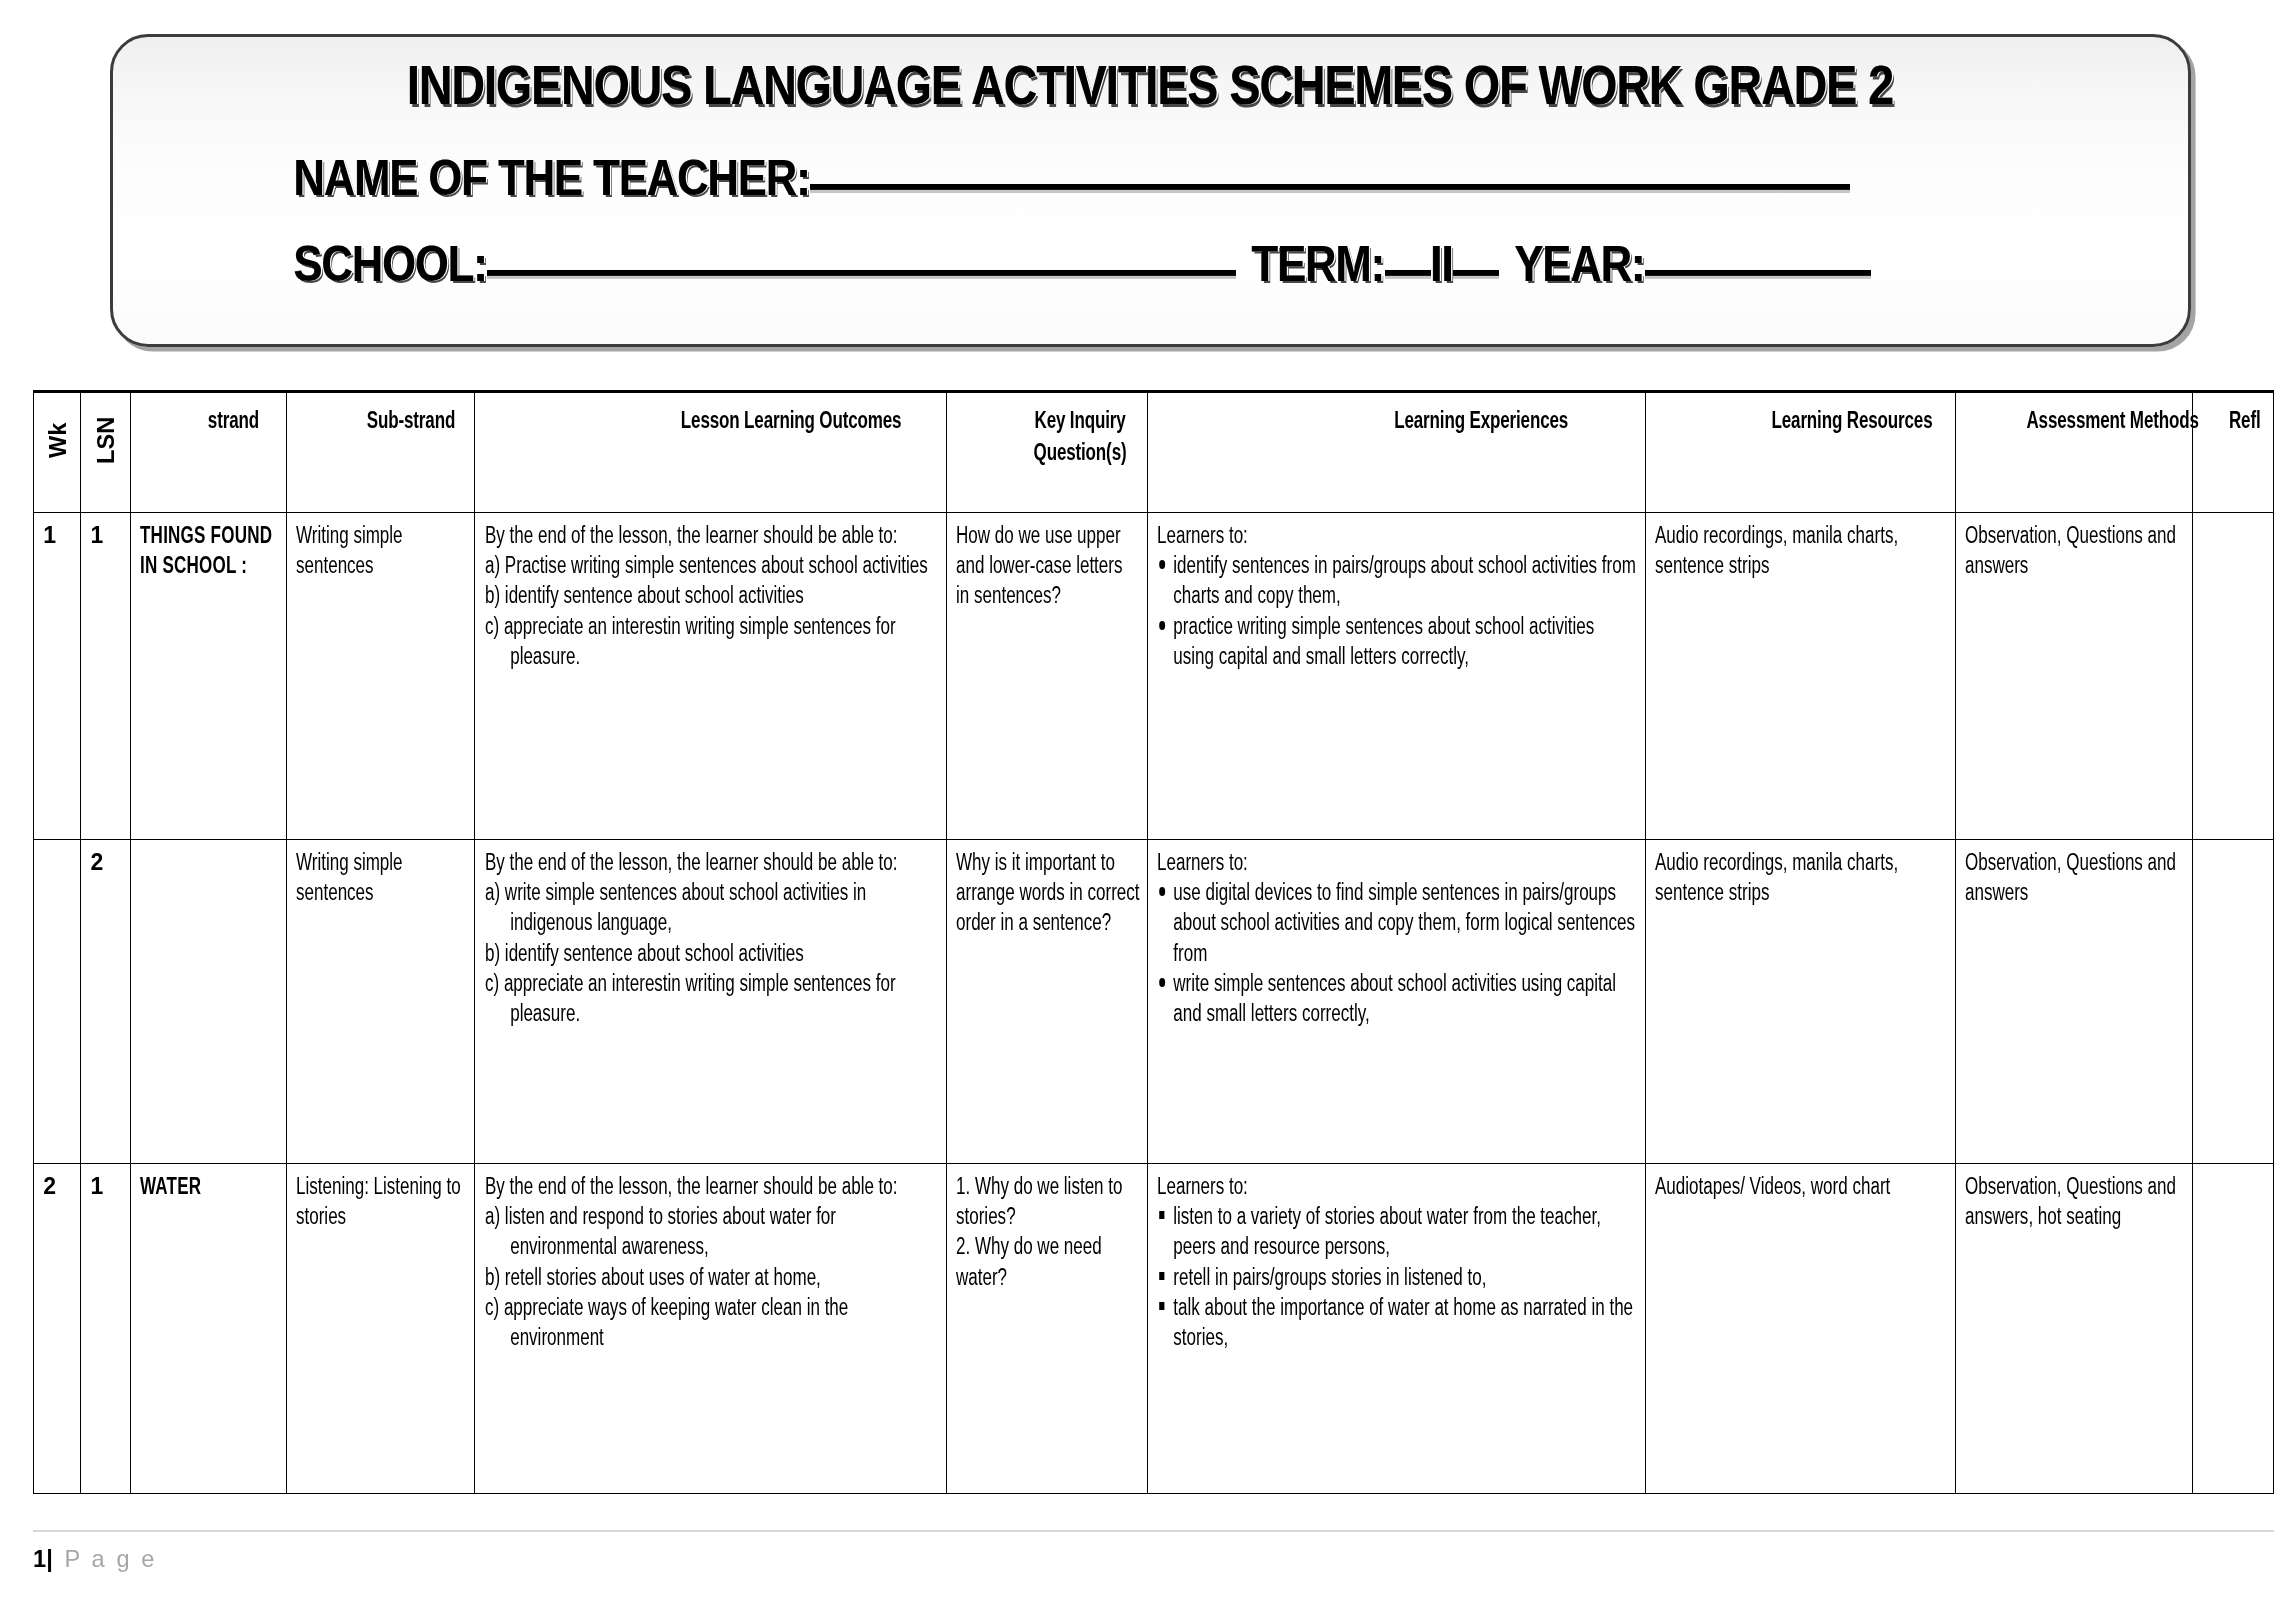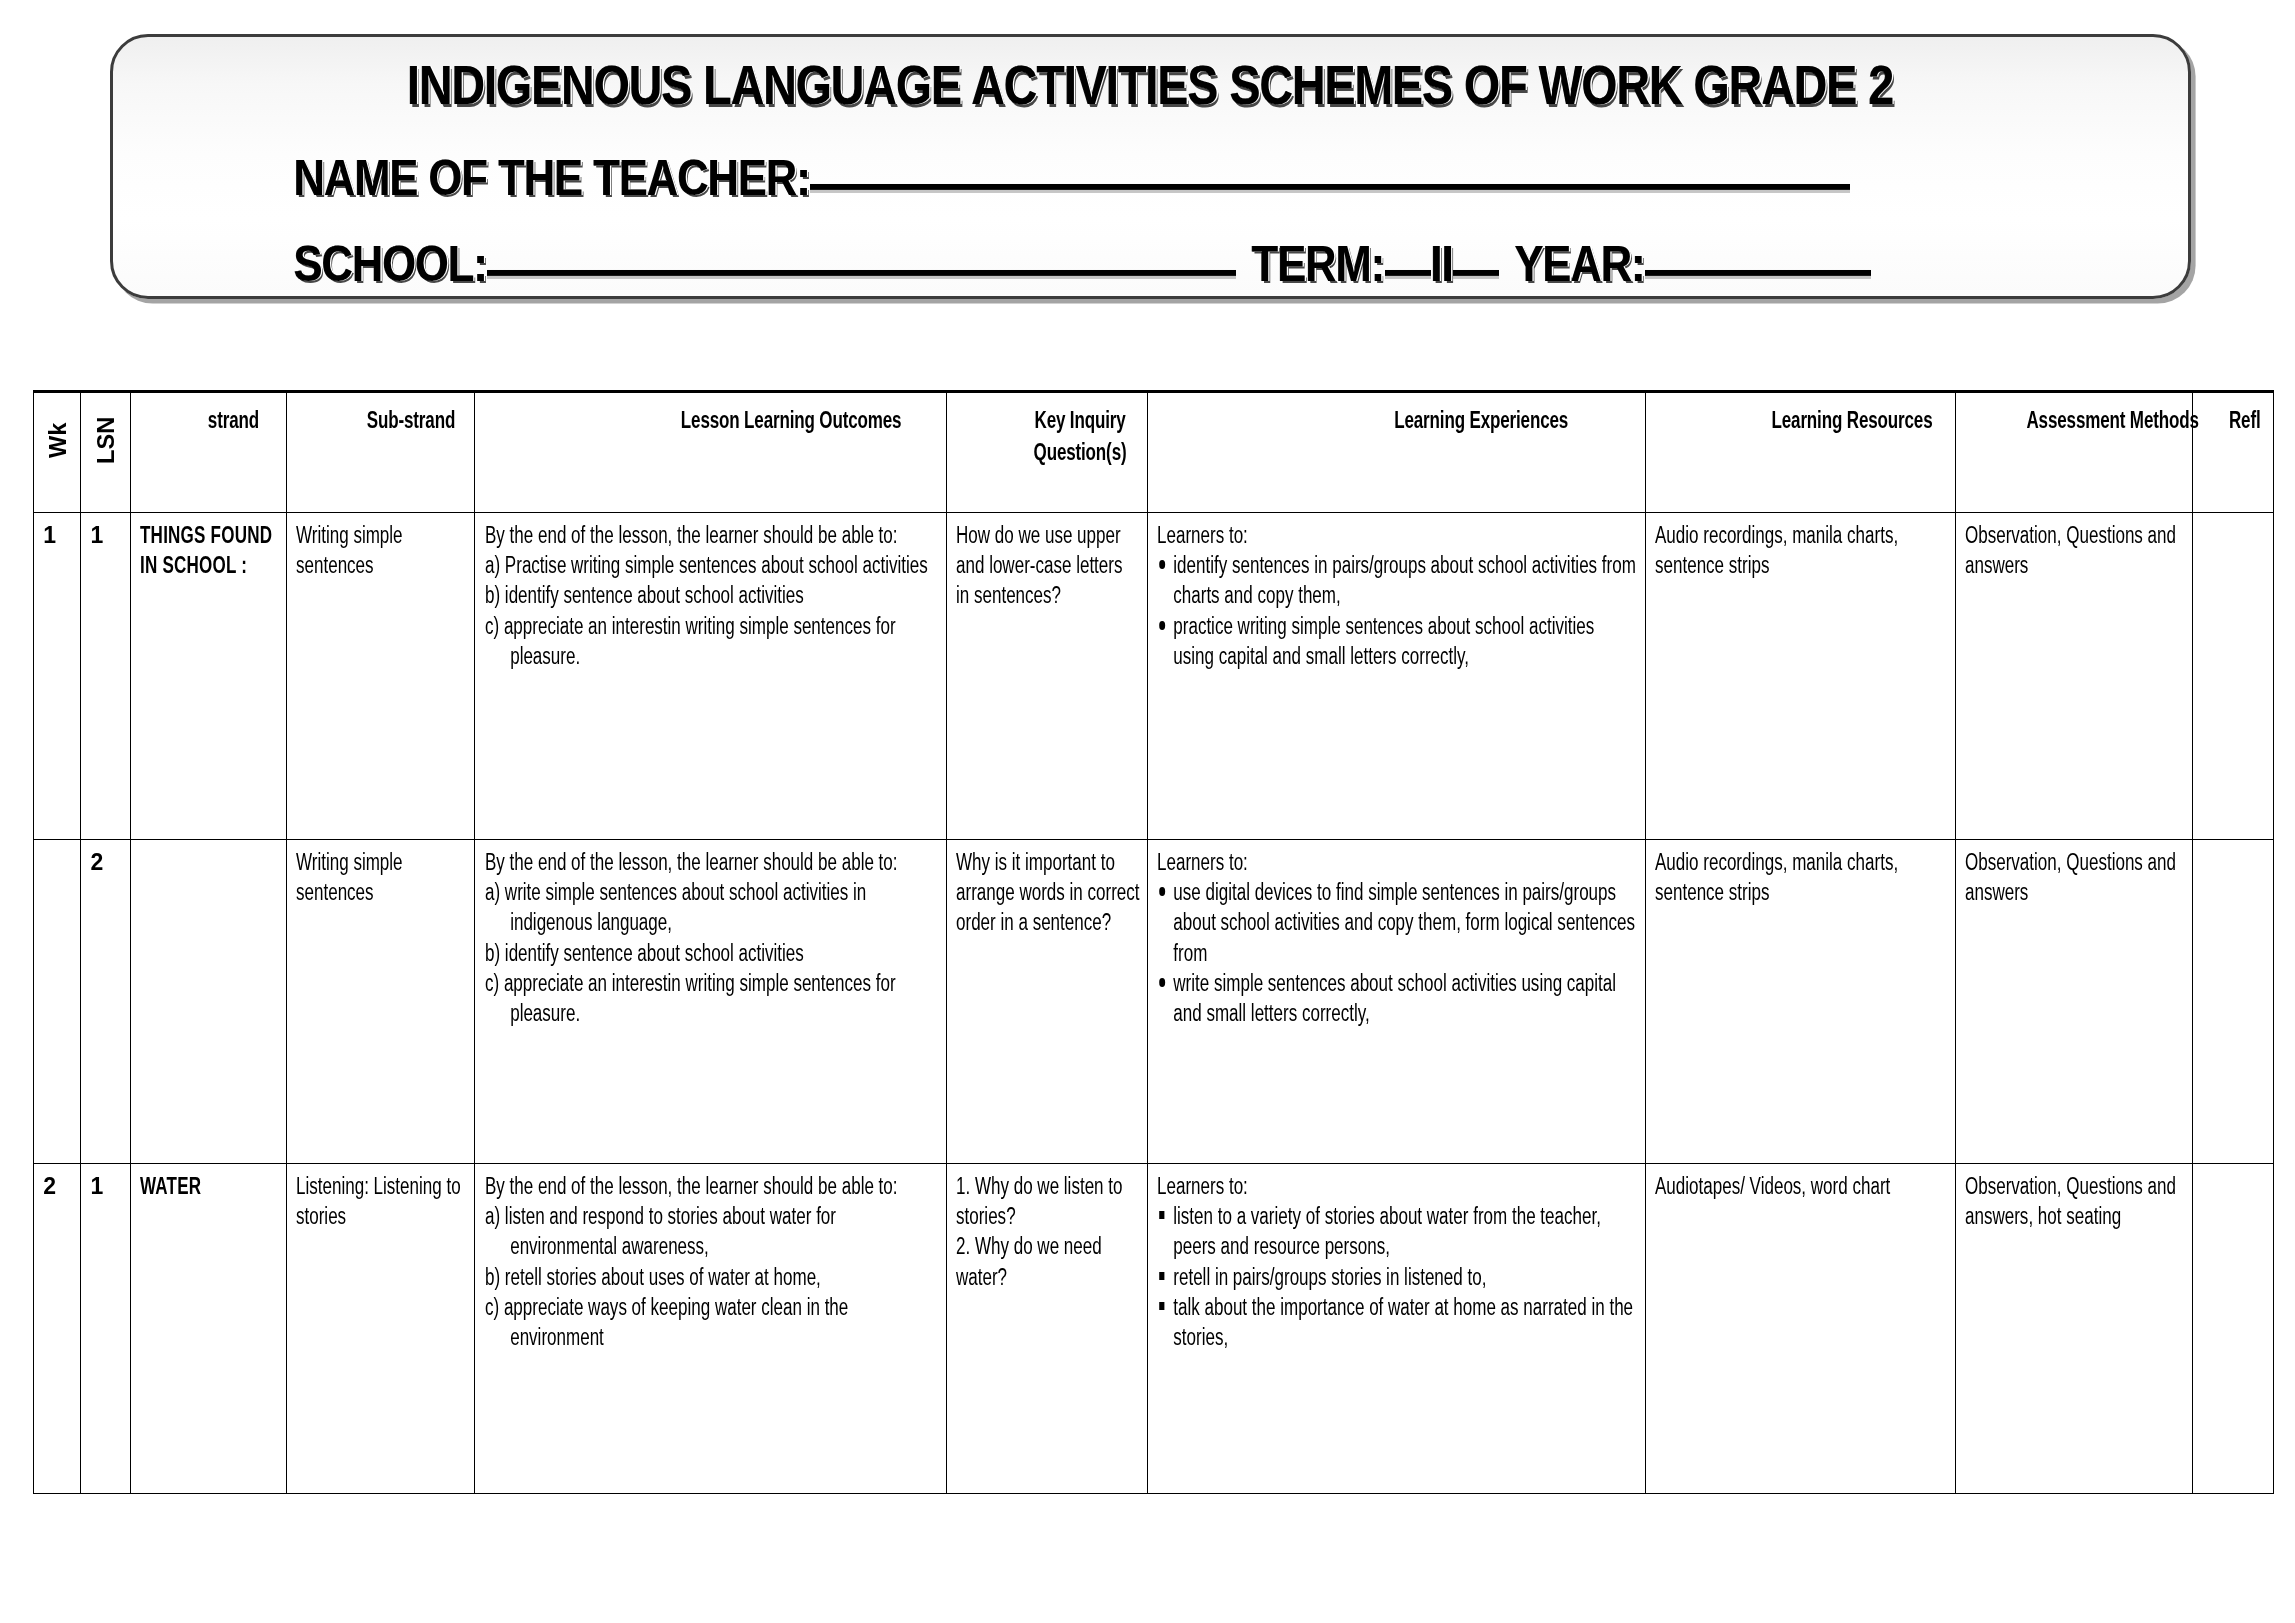--- a/index.html
+++ b/index.html
@@ -24,21 +24,21 @@
     padding: 0;
     box-sizing: border-box;
   }
 
   
   .banner-wrap {
     position: absolute;
     left: 110px;
     top: 34px;
     width: 2081px;
-    height: 265px;
+    height: 313px;
   }
   .banner {
     position: absolute;
     left: 0; top: 0;
     width: 100%;
     height: 100%;
     box-sizing: border-box;
     border: 3.3px solid #3c3c3c;
     border-radius: 38px;
     background: linear-gradient(180deg, #efefef 0%, #f7f7f7 18%, #fdfdfd 45%, #ffffff 70%, #fbfbfb 100%);
@@ -372,15 +372,21 @@
               <span class="nc">Observation, Questions and answers, hot seating</span>
             </td>
             <td>
               <span class="nc"></span>
             </td>
           </tr>
         </tbody>
     </table>
   </div>
 
+  <div class="footer">
+    <div class="footer-text">
+      <b>1</b><span class="bar">|</span>
+      <span>P a g e</span>
+    </div>
+  </div>
 
 </div>
 
 
 </body></html>

